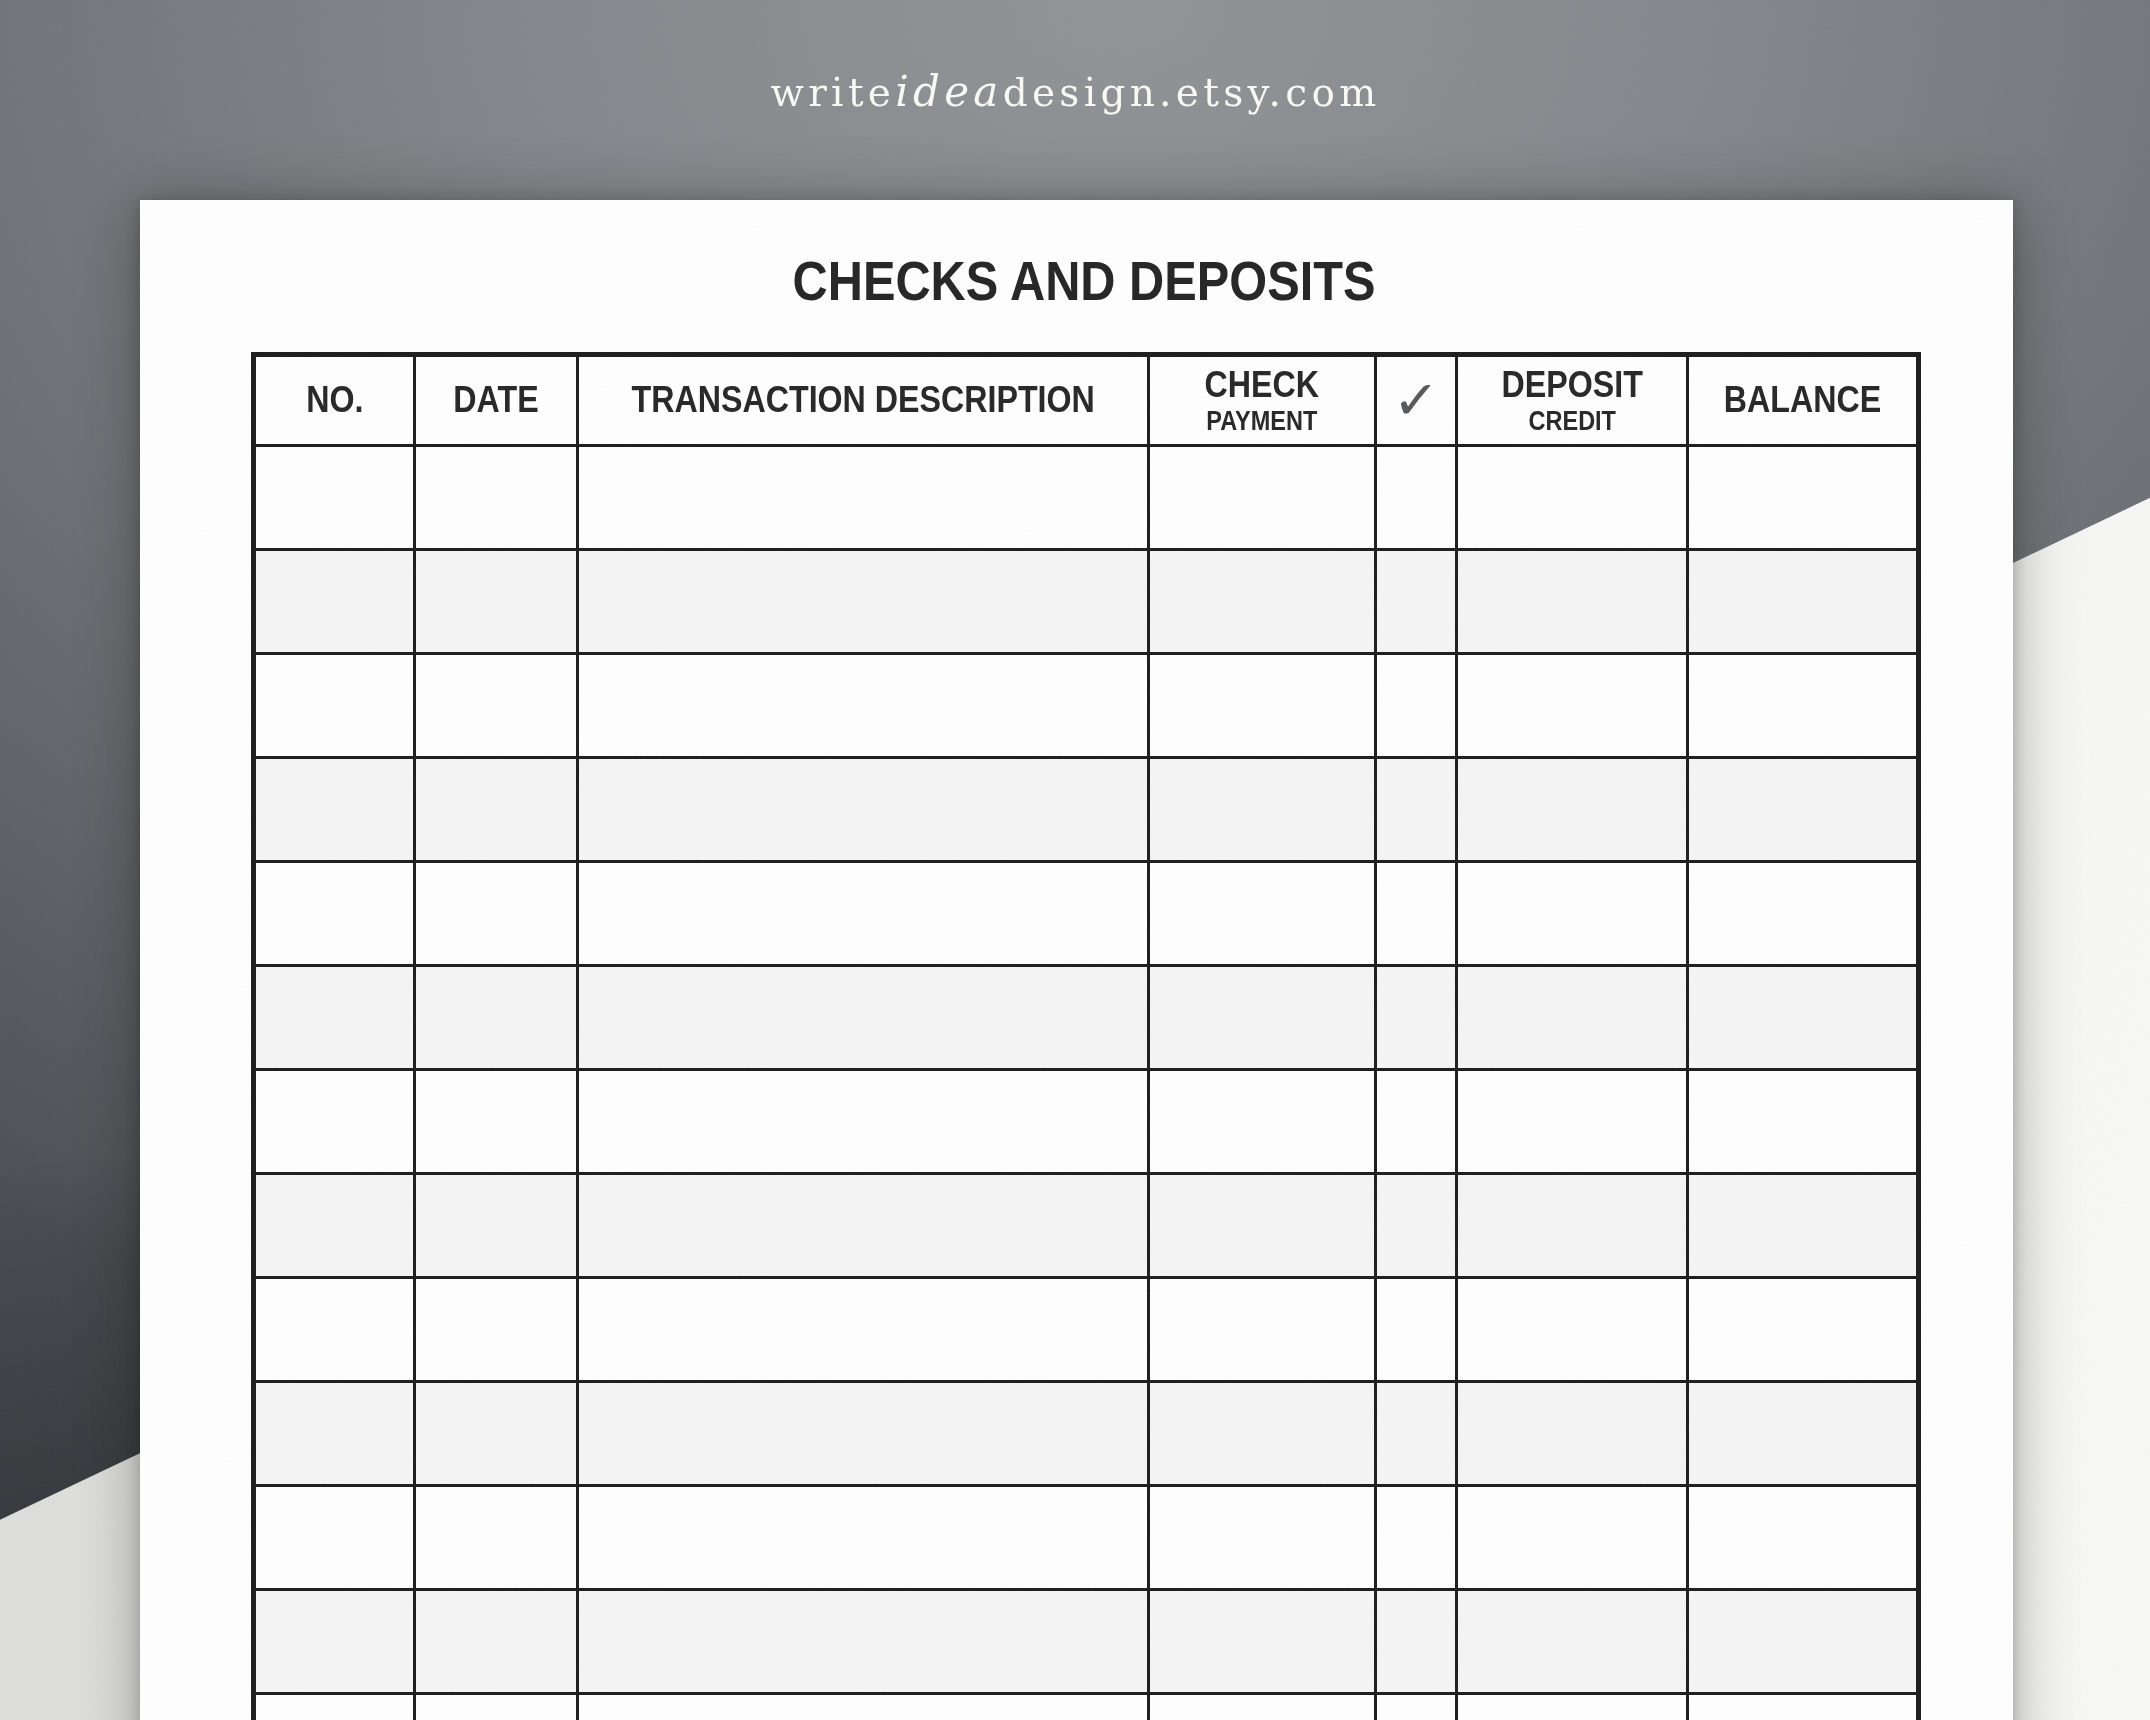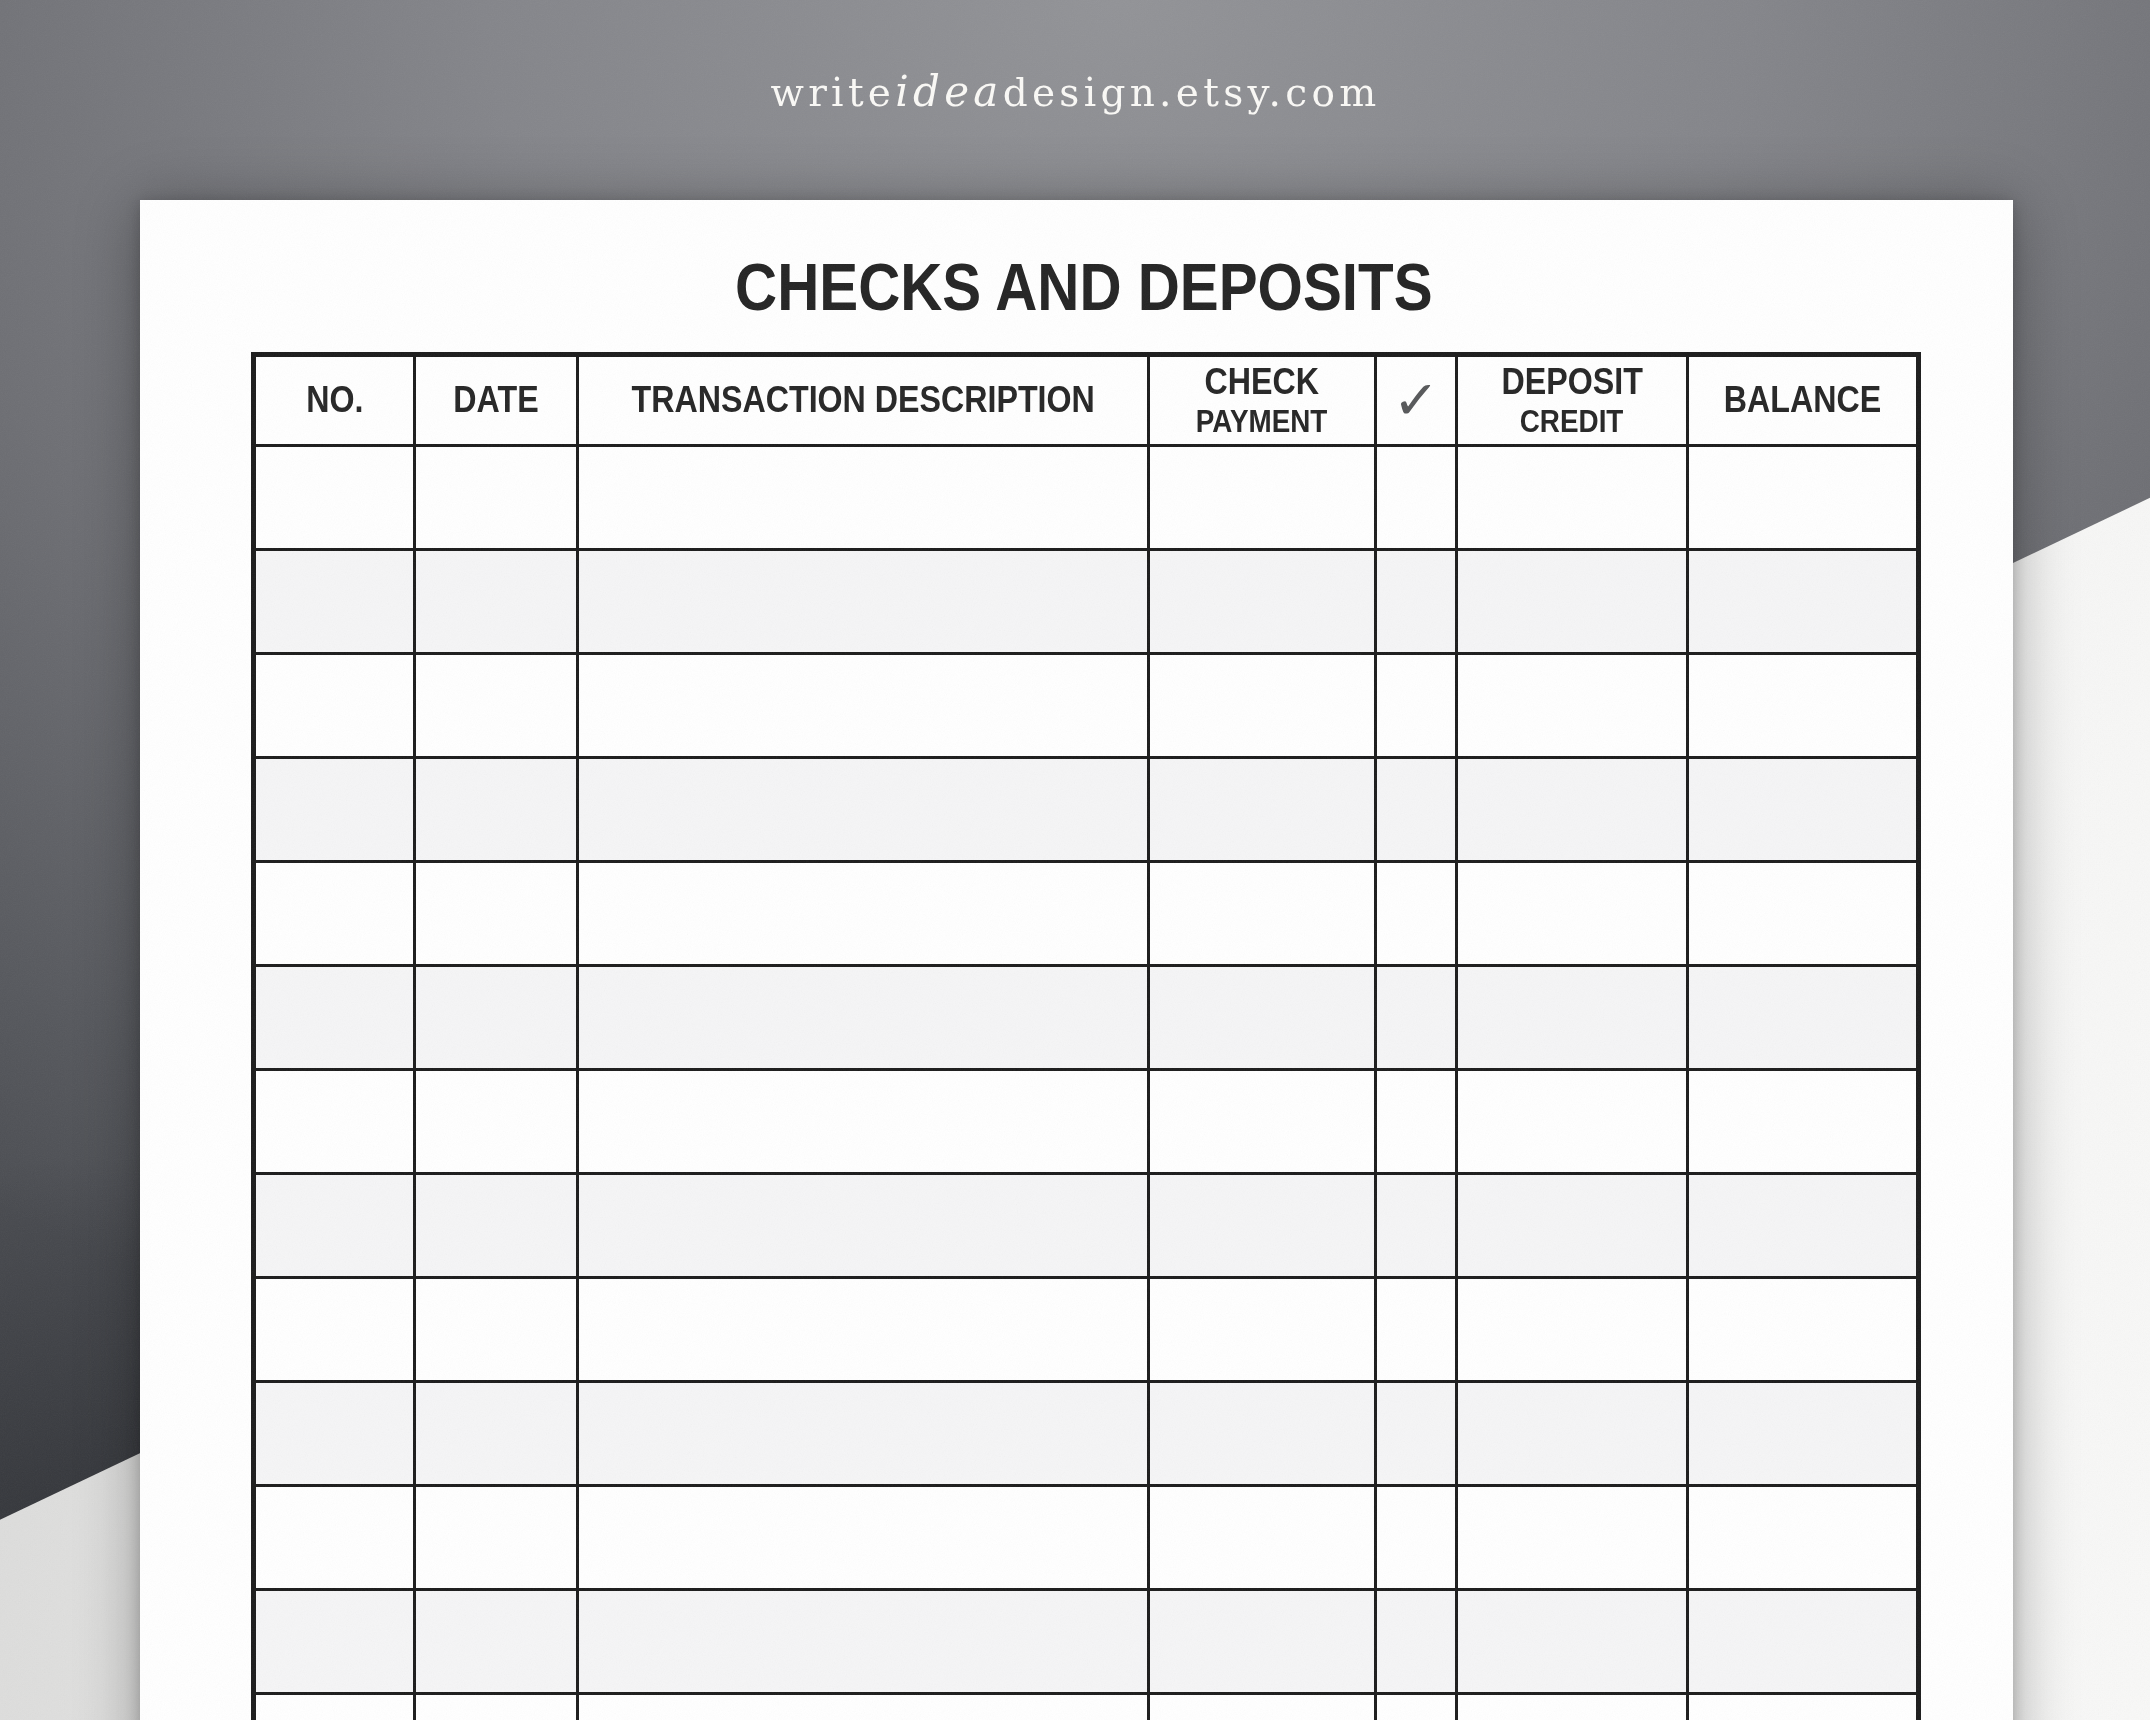--- a/index.html
+++ b/index.html
@@ -29,40 +29,40 @@
   }
   .watermark .script{font-style:italic;font-size:42px;}
   
   .page{
     position:absolute;left:140px;top:200px;width:1873px;height:1693px;
     background:#ffffff;z-index:10;
     box-shadow:0 5.2px 60px rgba(0,0,0,.33), 0 1.7px 13.8px rgba(0,0,0,.20);
   }
   .page-title{
     position:absolute;top:53px;left:111px;width:1666px;
-    text-align:center;font-weight:bold;font-size:67px;line-height:1;
+    text-align:center;font-weight:bold;font-size:56px;line-height:1;
     color:#242424;white-space:nowrap;
   }
   .cond{display:inline-block;transform:scaleX(.87);transform-origin:50% 50%;white-space:nowrap;}
   
   .register{
     position:absolute;left:111px;top:152px;width:1666px;
     border-collapse:collapse;table-layout:fixed;
     border:5.2px solid #1c1c1c;
   }
   .register th,.register td{border:3.4px solid #1c1c1c;padding:0;background:#ffffff;}
   .register th{height:87px;vertical-align:middle;}
   .register td{height:101px;}
   .register tbody tr:nth-child(even) td{background:#f5f5f6;}
   .hdr{
     display:flex;flex-direction:column;align-items:center;justify-content:center;
     height:100%;font-weight:bold;color:#262626;line-height:1.14;text-align:center;
   }
   .h-main{font-size:37px;}
-  .h-sub{font-size:32px;}
+  .h-sub{font-size:27px;}
   .check-glyph{
     font-family:"DejaVu Sans",sans-serif;font-size:55px;font-weight:bold;
     color:#57585a;transform:rotate(2deg);display:inline-block;
   }
 </style>
 </head>
 <body>
 
 <div class="scene">
 

